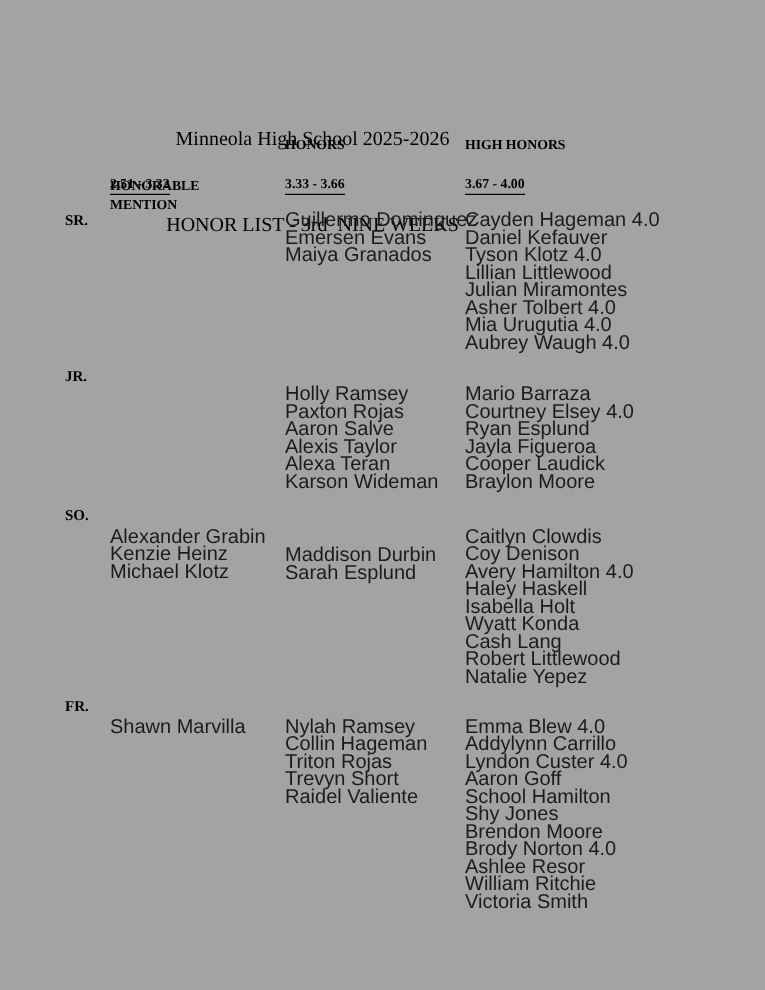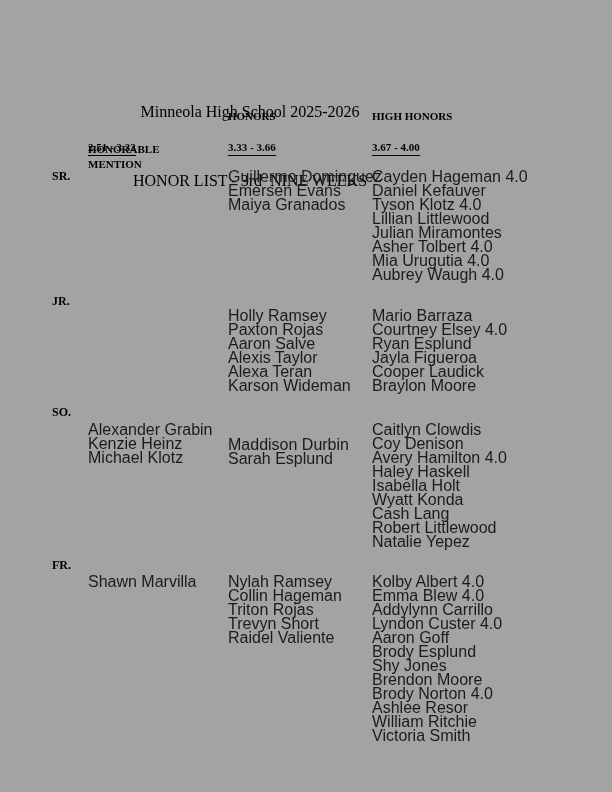--- a/index.html
+++ b/index.html
@@ -157,26 +157,25 @@
       <div class="name">Shawn Marvilla</div>
     </div>
   <div class="name-cell col-hon" style="top:575px">
       <div class="name">Nylah Ramsey</div>
       <div class="name">Collin Hageman</div>
       <div class="name">Triton Rojas</div>
       <div class="name">Trevyn Short</div>
       <div class="name">Raidel Valiente</div>
     </div>
   <div class="name-cell col-high" style="top:575px">
-      <div class="name">Kolby Albert 4.0</div>
       <div class="name">Emma Blew 4.0</div>
       <div class="name">Addylynn Carrillo</div>
       <div class="name">Lyndon Custer 4.0</div>
       <div class="name">Aaron Goff</div>
-      <div class="name">Brody Esplund</div>
+      <div class="name">School Hamilton</div>
       <div class="name">Shy Jones</div>
       <div class="name">Brendon Moore</div>
       <div class="name">Brody Norton 4.0</div>
       <div class="name">Ashlee Resor</div>
       <div class="name">William Ritchie</div>
       <div class="name">Victoria Smith</div>
     </div>
 
 </div>
 

